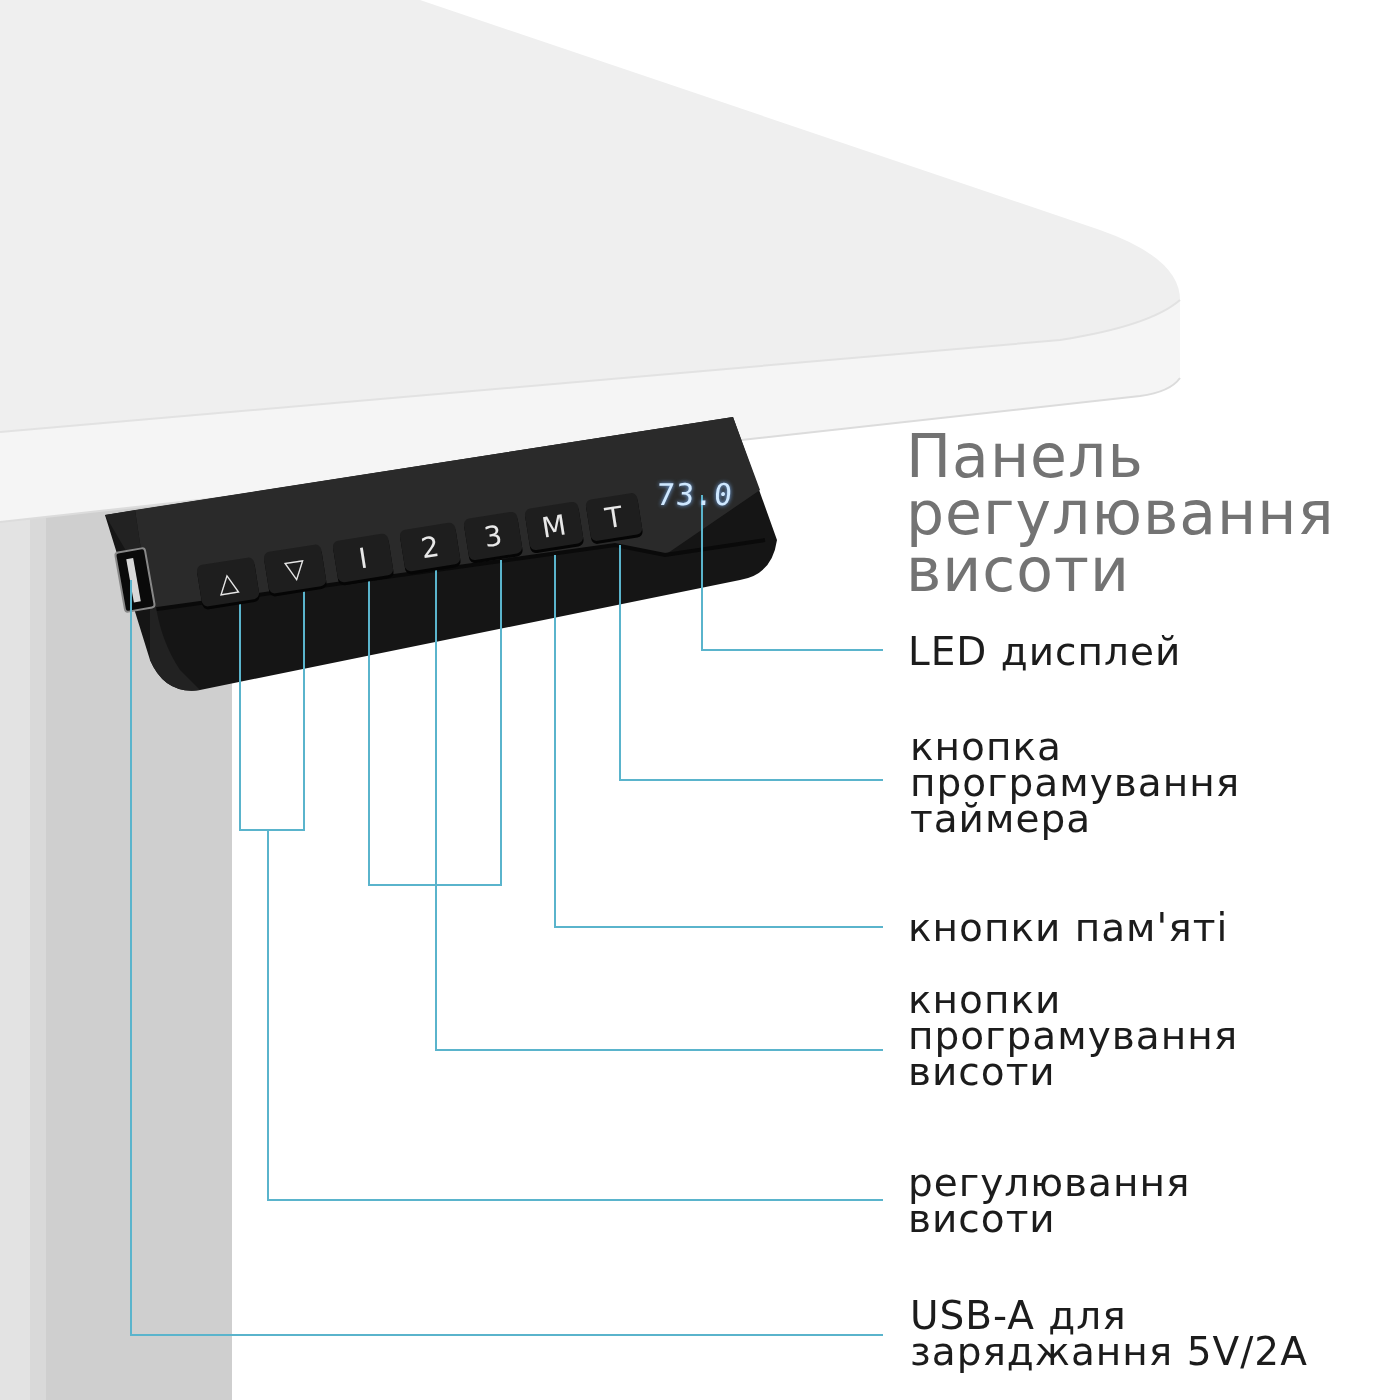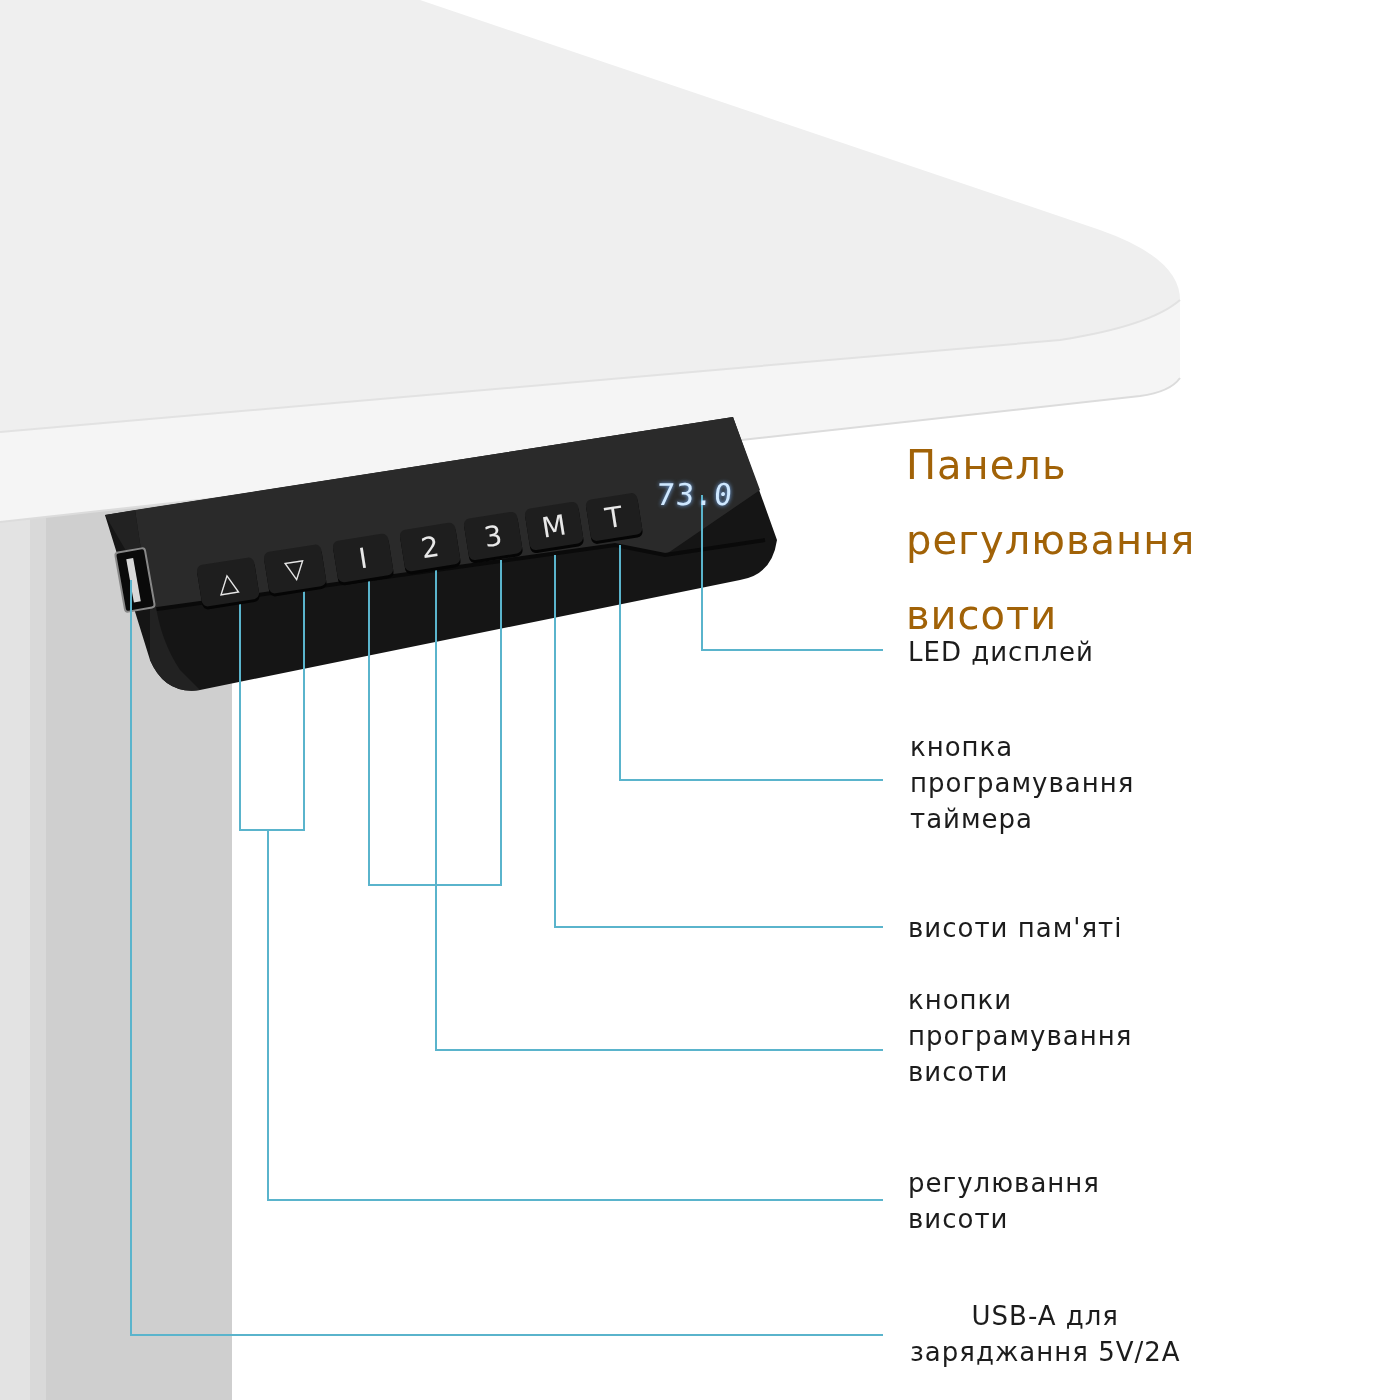--- a/index.html
+++ b/index.html
@@ -4,26 +4,26 @@
   <style>
     html, body { margin: 0; padding: 0; }
     body {
       width: 1400px; height: 1400px; position: relative; overflow: hidden;
       background: #ffffff;
       font-family: "DejaVu Sans", "Liberation Sans", sans-serif;
       color: #1a1a1a;
     }
     .scene { position: absolute; left: 0; top: 0; width: 1400px; height: 1400px; }
     .label {
-      position: absolute; left: 908px; font-size: 26px; line-height: 36px;
+      position: absolute; left: 908px; font-size: 39px; line-height: 36px;
       letter-spacing: 1px; color: #1c1c1c; white-space: pre-line;
     }
     .title {
-      position: absolute; left: 906px; top: 428px; font-size: 40px; line-height: 75px;
-      letter-spacing: 1px; color: #a16207; white-space: pre-line;
+      position: absolute; left: 906px; top: 428px; font-size: 60px; line-height: 57px;
+      letter-spacing: 1px; color: #737373; white-space: pre-line;
     }
     .btn-text { font-family: "DejaVu Sans", sans-serif; }
   </style>
 </head>
 <body>
 
 <svg class="scene" width="1400" height="1400" viewBox="0 0 1400 1400" xmlns="http://www.w3.org/2000/svg">
 
   <g>
     <rect x="0" y="500" width="46" height="900" fill="#e3e3e3"></rect>
@@ -91,20 +91,20 @@
 </div>
 
 <div class="title">Панель
 регулювання
 висоти</div>
 
 <div class="label" style="top:634px;">LED дисплей</div>
 <div class="label" style="top:729px;left:910px;">кнопка
 програмування
 таймера</div>
-<div class="label" style="top:910px;">висоти пам'яті</div>
+<div class="label" style="top:910px;">кнопки пам'яті</div>
 <div class="label" style="top:982px;">кнопки
 програмування
 висоти</div>
 <div class="label" style="top:1165px;">регулювання
 висоти</div>
-<div class="label" style="top:1298px;left:910px;text-align:center;">USB-A для
+<div class="label" style="top:1298px;left:910px;">USB-A для
 заряджання 5V/2A</div>
 
 </body></html>

